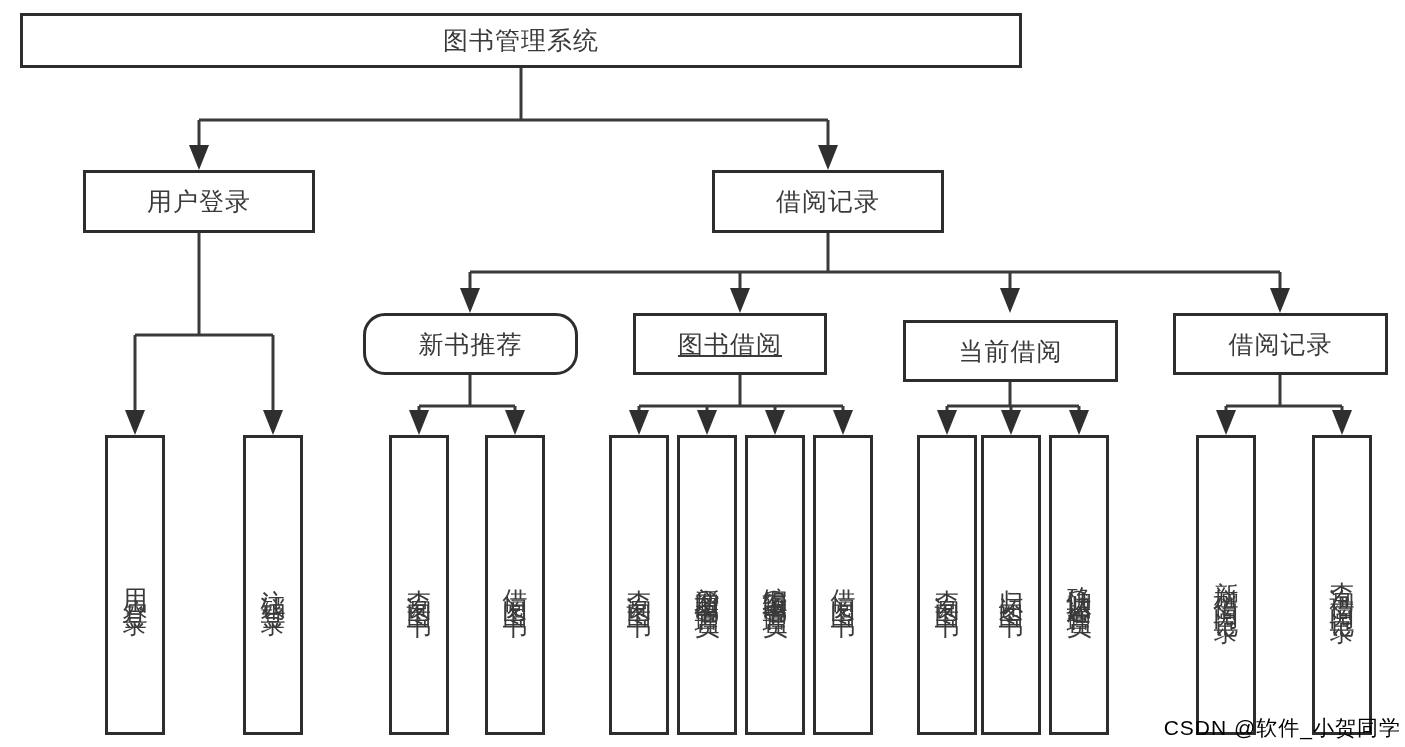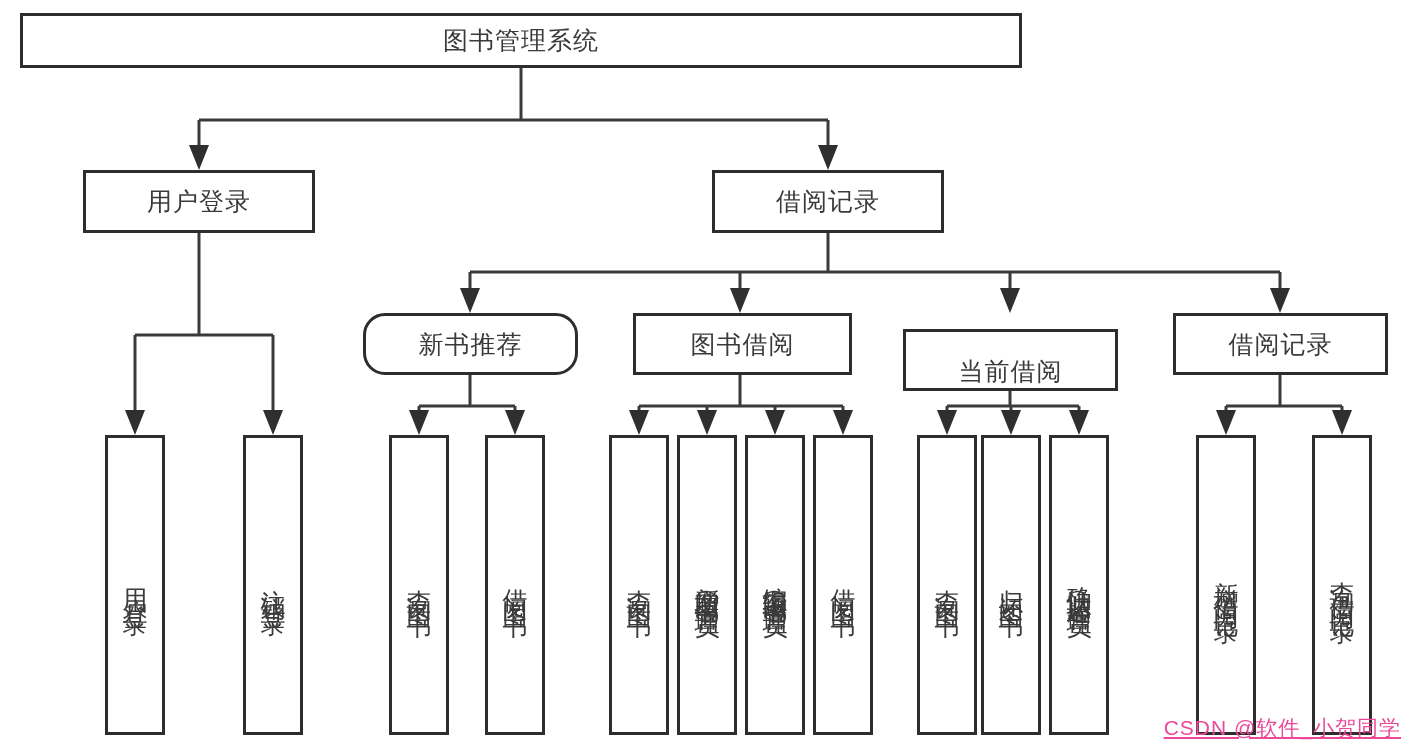--- a/index.html
+++ b/index.html
@@ -38,24 +38,23 @@
     letter-spacing: 8px;
     line-height: 1;
     white-space: nowrap;
   }
   .vtext.tight { letter-spacing: 4px; }
   .watermark {
     position: absolute;
     right: 4px;
     bottom: 5px;
     font-size: 21px;
-    color: #ec4899;
+    color: #000000;
     letter-spacing: 1px;
     white-space: nowrap;
-    text-decoration: underline;
   }
 </style>
 </head>
 <body>
 
 <div class="stage">
 
   <svg class="wires" viewBox="0 0 1405 747" xmlns="http://www.w3.org/2000/svg">
     <g stroke="#3a3a3a" stroke-width="3" fill="none">
 
@@ -129,24 +128,24 @@
   <div class="box" style="left:83px; top:170px; width:232px; height:63px;">
     <span class="hlabel">用户登录</span>
   </div>
   <div class="box" style="left:712px; top:170px; width:232px; height:63px;">
     <span class="hlabel">借阅记录</span>
   </div>
 
   <div class="box" style="left:363px; top:313px; width:215px; height:62px;border-radius:22px;">
     <span class="hlabel">新书推荐</span>
   </div>
-  <div class="box" style="left:633px; top:313px; width:219px; height:62px;">
+  <div class="box" style="left:633px; top:313px; width:194px; height:62px;text-decoration:underline;">
     <span class="hlabel">图书借阅</span>
   </div>
-  <div class="box" style="left:903px; top:329px; width:215px; height:62px;align-items:flex-end;">
+  <div class="box" style="left:903px; top:320px; width:215px; height:62px;">
     <span class="hlabel">当前借阅</span>
   </div>
   <div class="box" style="left:1173px; top:313px; width:215px; height:62px;">
     <span class="hlabel">借阅记录</span>
   </div>
 
   <div class="box" style="left:105px; top:435px; width:60px; height:300px;">
     <span class="vtext">用户登录</span>
   </div>
   <div class="box" style="left:243px; top:435px; width:60px; height:300px;">

